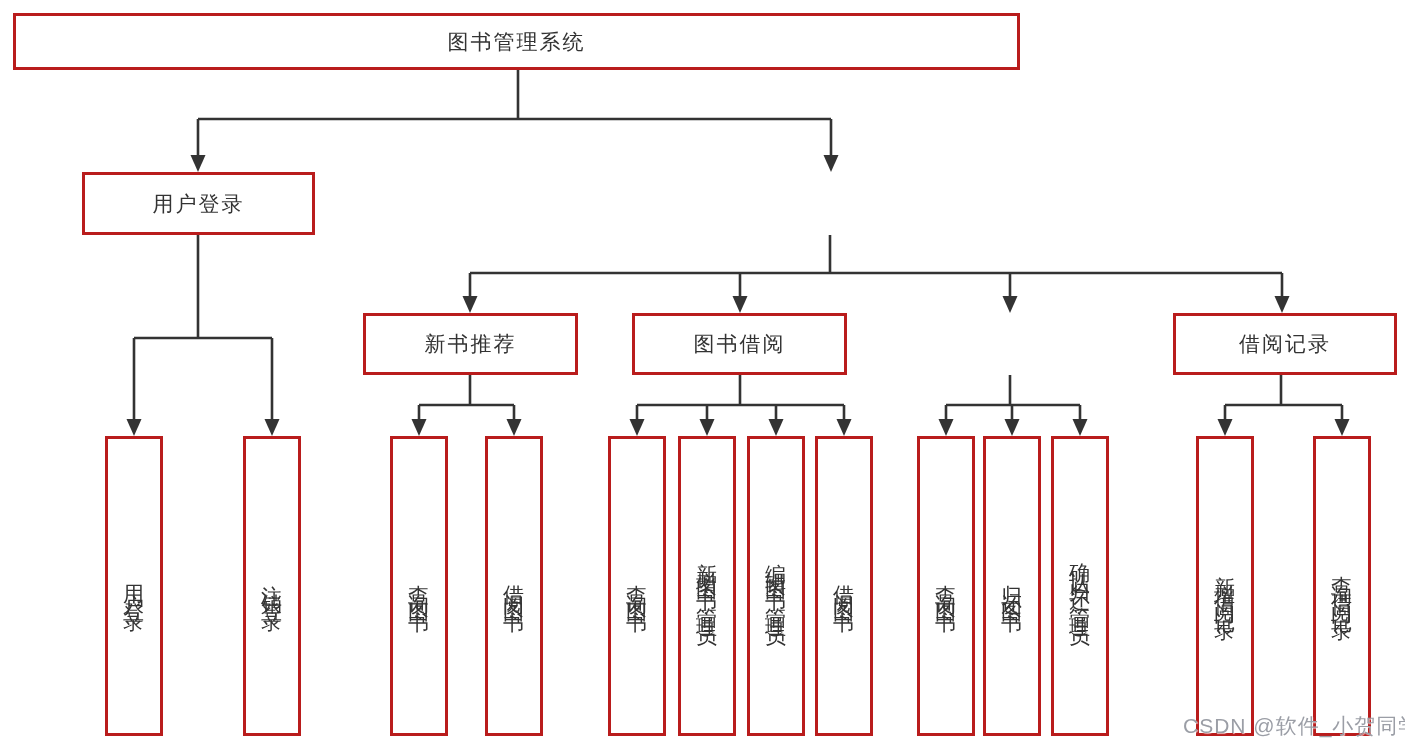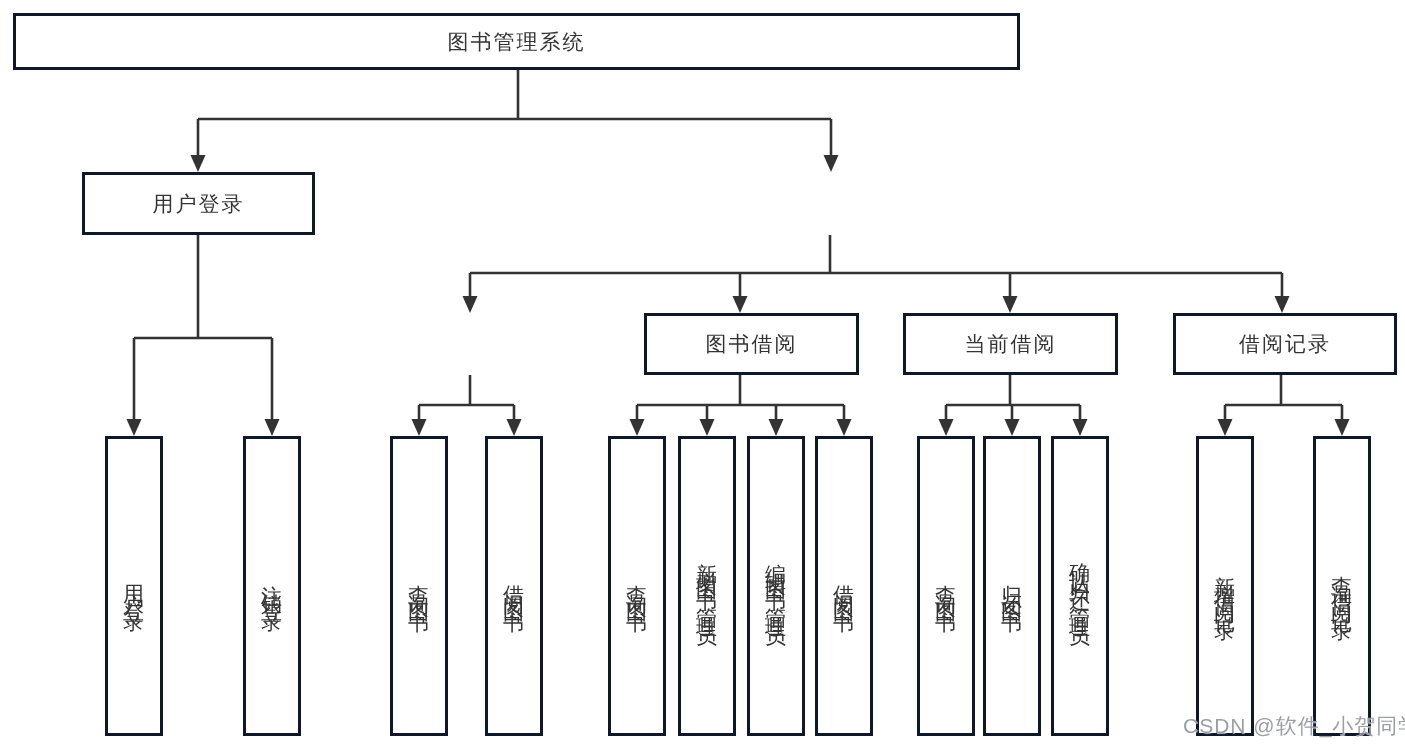--- a/index.html
+++ b/index.html
@@ -19,21 +19,21 @@
     position: absolute;
     left: 0;
     top: 0;
     width: 1405px;
     height: 747px;
     pointer-events: none;
   }
   .box {
     position: absolute;
     box-sizing: border-box;
-    border: 3px solid #0f172a;
+    border: 3px solid #b91c1c;
     background: #ffffff;
     display: flex;
     align-items: center;
     justify-content: center;
     color: #333333;
   }
   .h-box {
     font-size: 21px;
     letter-spacing: 2px;
     white-space: nowrap;
@@ -114,22 +114,22 @@
 
       <polygon points="1217.5,419 1232.5,419 1225,436"></polygon>
       <polygon points="1334.5,419 1349.5,419 1342,436"></polygon>
     </g>
   </svg>
 
   <div class="box h-box root-box">图书管理系统</div>
 
   <div class="box h-box l2-box" style="left:82px; width:233px;">用户登录</div>
 
-  <div class="box h-box l3-box" style="left:632px;margin-left:12px;">图书借阅</div>
-  <div class="box h-box l3-box" style="left:903px;">当前借阅</div>
+  <div class="box h-box l3-box" style="left:363px;">新书推荐</div>
+  <div class="box h-box l3-box" style="left:632px;">图书借阅</div>
   <div class="box h-box l3-box" style="left:1173px; width:224px;">借阅记录</div>
 
   <div class="box leaf" style="left:105px;">用户登录</div>
   <div class="box leaf" style="left:243px;">注销登录</div>
 
   <div class="box leaf" style="left:390px;">查询图书</div>
   <div class="box leaf" style="left:485px;">借阅图书</div>
 
   <div class="box leaf" style="left:608px;">查询图书</div>
   <div class="box leaf" style="left:678px;">新增图书（管理员）</div>

